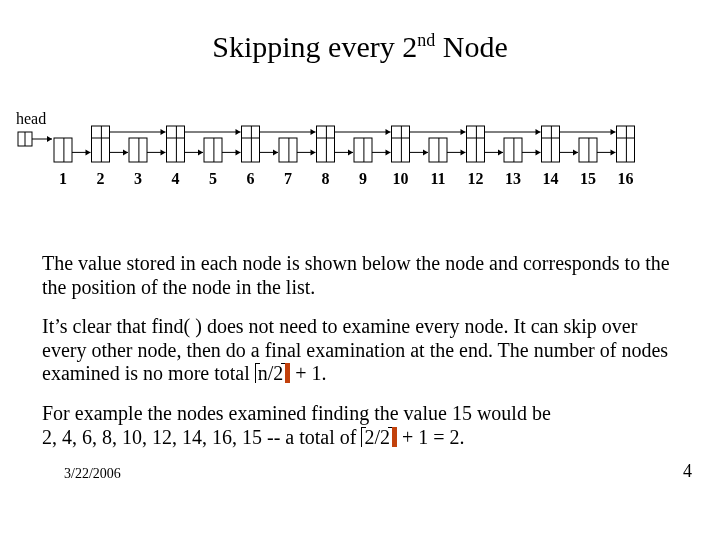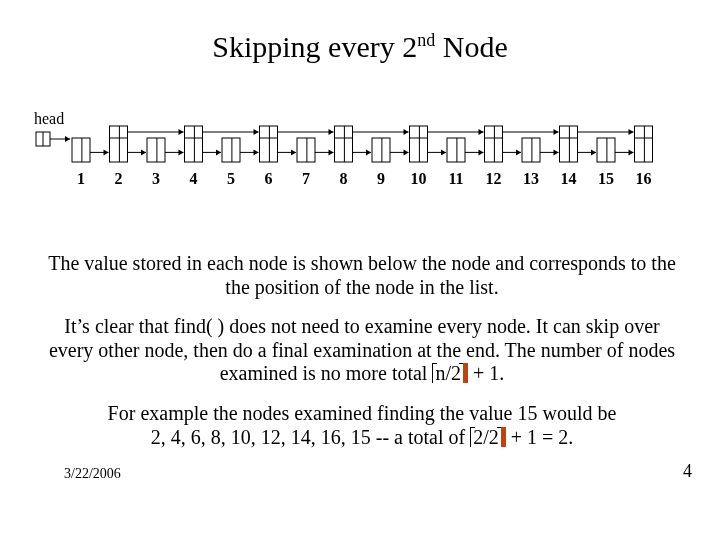--- a/index.html
+++ b/index.html
@@ -22,32 +22,32 @@
     top: 30px;
     left: 0;
     width: 100%;
     text-align: center;
     font-size: 30px;
   }
   .title sup { font-size: 18px; }
   .diagram {
     position: absolute;
     top: 110px;
-    left: 34px;
+    left: 16px;
   }
   .diagram svg { display: block; }
   .body {
     position: absolute;
     top: 252px;
     left: 42px;
     width: 640px;
     font-size: 20px;
     line-height: 1.18;
   }
-  .body p { margin: 0 0 16px 0; text-align: center; }
+  .body p { margin: 0 0 16px 0; }
   .ceil {
     display: inline-block;
     border-left: 1px solid #000;
     border-right: 5px solid #c2410c;
     padding: 0 2px;
     position: relative;
     line-height: 1;
   }
   .ceil::before, .ceil::after {
     content: "";

